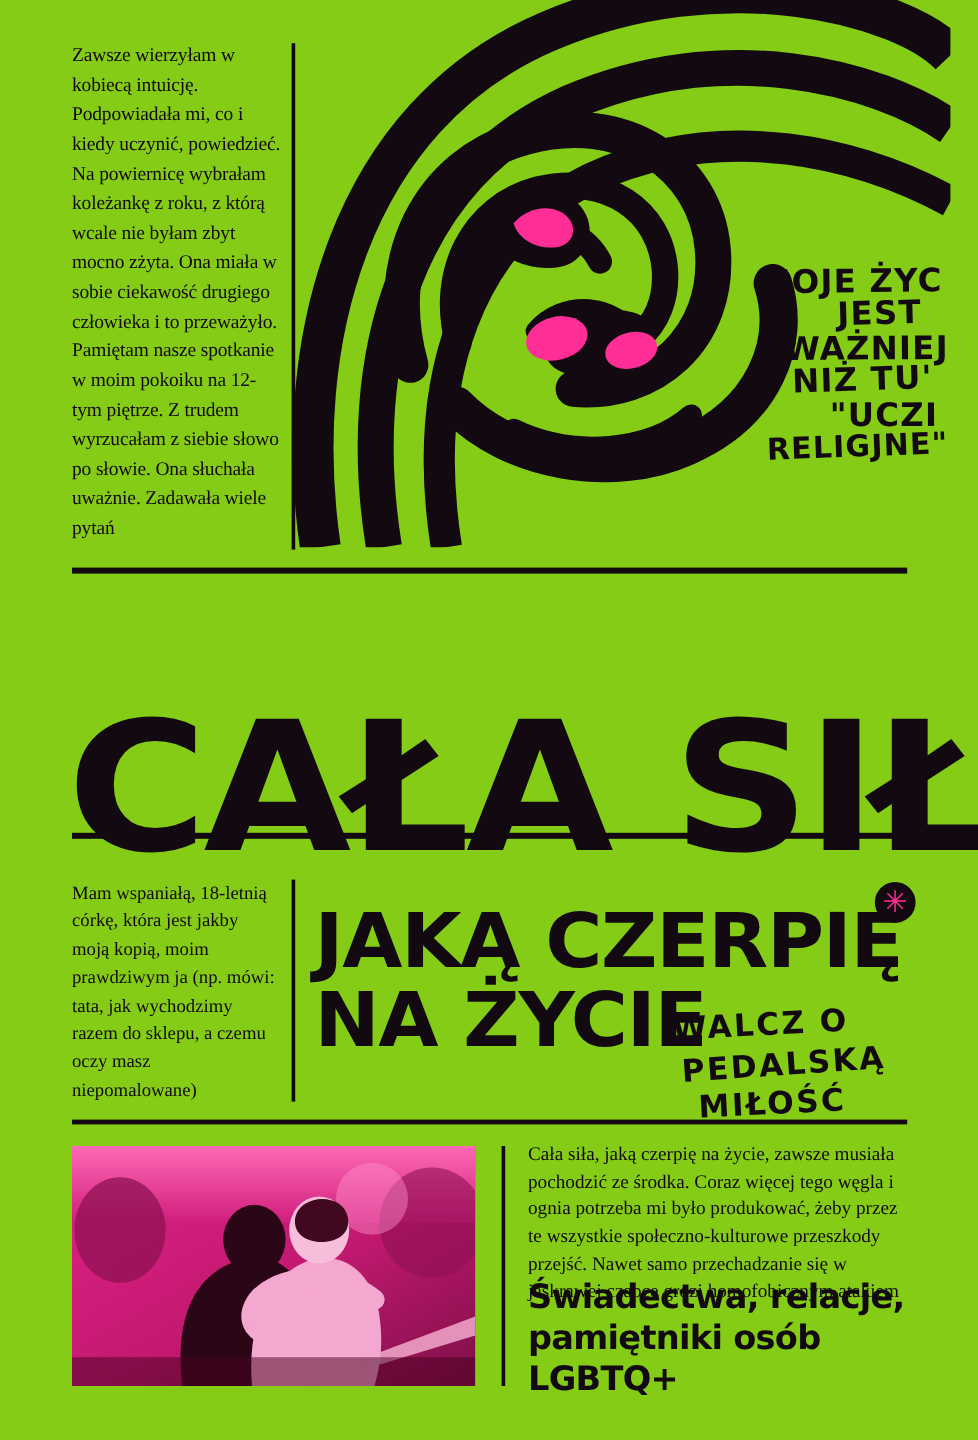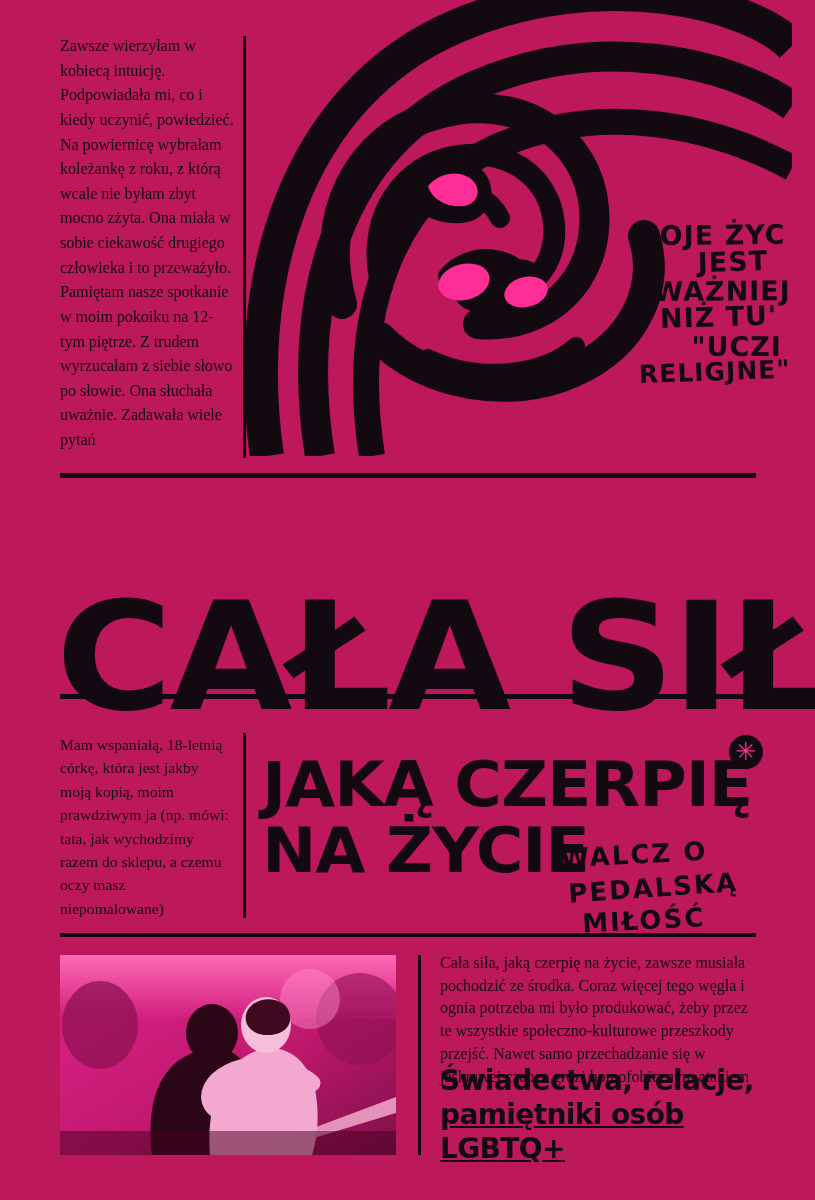--- a/index.html
+++ b/index.html
@@ -4,21 +4,21 @@
 <style>
   html, body {
     margin: 0;
     padding: 0;
     background: #ffffff;
   }
   .poster {
     position: relative;
     width: 815px;
     height: 1200px;
-    background: #be185d;
+    background: #84cc16;
     overflow: hidden;
     font-family: "Liberation Serif", serif;
     color: #111111;
   }
 
   
   .top-left {
     position: absolute;
     left: 60px;
     top: 34px;
@@ -207,21 +207,21 @@
     left: 440px;
     top: 1064px;
     width: 340px;
     font-family: "DejaVu Sans", sans-serif;
     font-weight: 700;
     font-size: 28px;
     line-height: 1.22;
     letter-spacing: -0.6px;
     color: #120a10;
   }
-  .bottom-sub .lgbtq { font-weight: 700; text-decoration: underline; }
+  .bottom-sub .lgbtq { font-weight: 700; }
 </style>
 </head>
 <body>
 
 <div class="poster">
 
   <div class="top-left">Zawsze wierzyłam w kobiecą intuicję. Podpowiadała mi, co i kiedy uczynić, po­wiedzieć. Na powier­nicę wybrałam kole­żankę z roku, z którą wcale nie byłam zbyt mocno zżyta. Ona miała w sobie cieka­wość drugiego czło­wieka i to przeważyło. Pamiętam nasze spot­kanie w moim poko­iku na 12-tym piętrze. Z trudem wyrzuca­łam z siebie słowo po słowie. Ona słu­chała uważnie. Zada­wała wiele pytań</div>
   <div class="rule-vert-top"></div>
 
   <div class="swirl">

